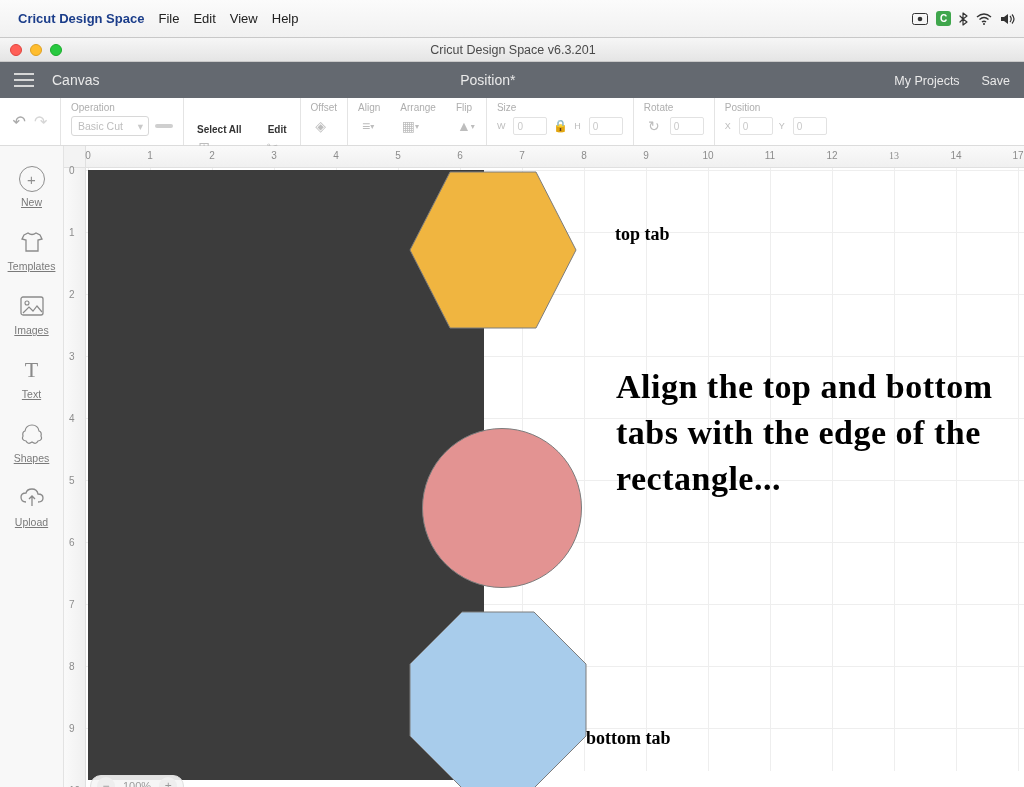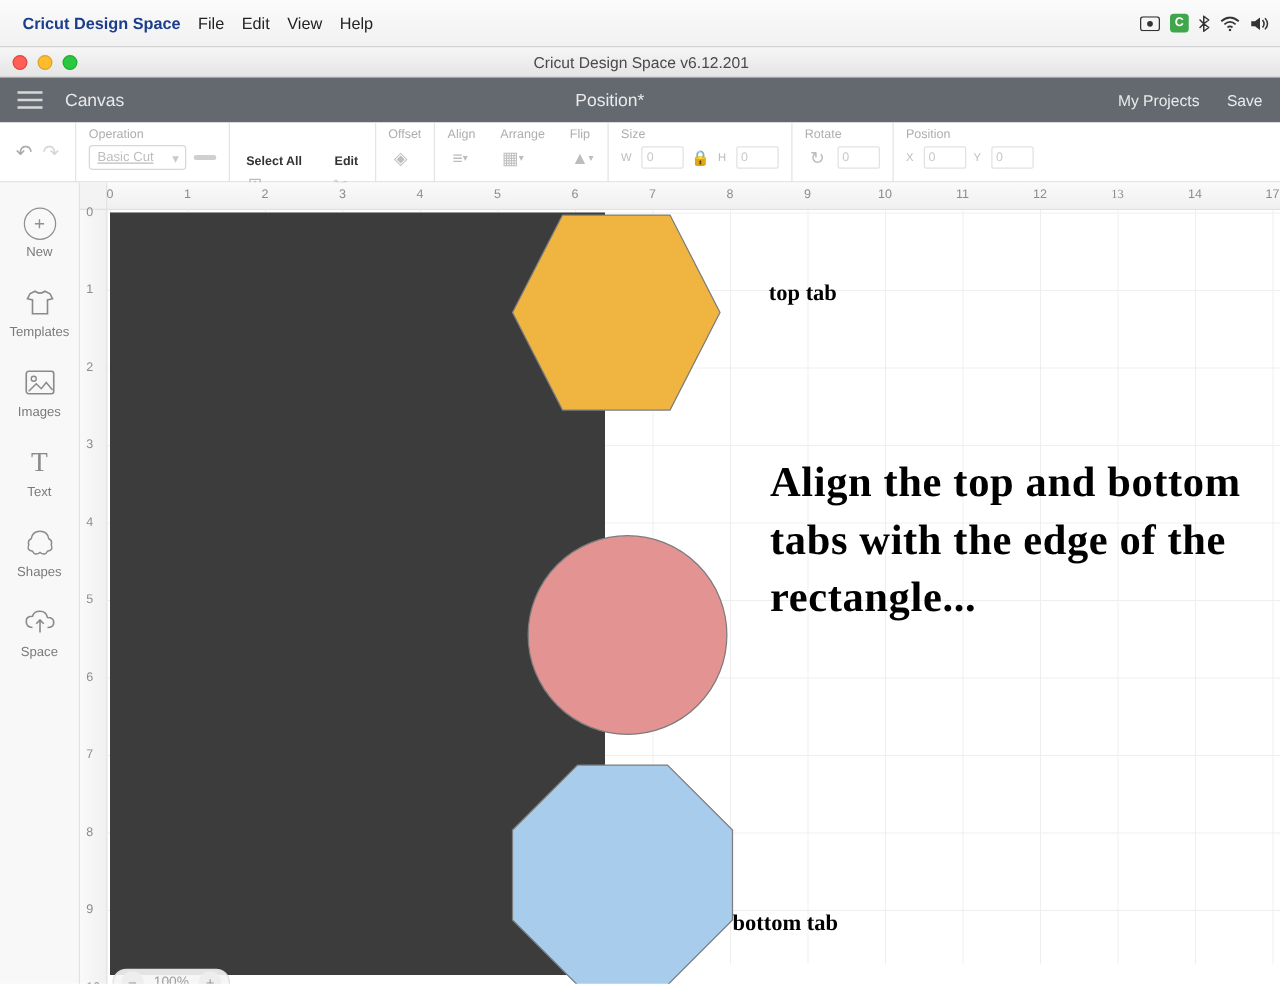--- a/index.html
+++ b/index.html
@@ -32,36 +32,36 @@
 .app-header .doc-title { flex:1; text-align:center; color:#eaeaea; font-weight:300; }
 .app-header .right a { color:#eaeaea; font-size:12.5px; margin-left:18px; text-decoration:none;margin-top:27px; }
 
 
 .toolbar { height:48px; background:#fff; border-bottom:1px solid #dcdcdc; display:flex; align-items:stretch; font-size:10px; color:#9a9a9a; }
 .toolbar .undo-redo { width:60px; display:flex; align-items:center; justify-content:center; gap:8px; font-size:16px; color:#aaa; }
 .toolbar .sep { width:1px; background:#e4e4e4; }
 .tb-group { display:flex; flex-direction:column; padding:4px 10px 2px 10px; }
 .tb-group .lbl { font-size:10px; color:#aeaeae; margin-bottom:2px; }
 .tb-group .ctrl { display:flex; align-items:center; gap:6px; height:22px; }
-.operation-select { width:78px; height:20px; border:1px solid #d8d8d8; border-radius:3px; font-size:10.5px; color:#bdbdbd; display:flex; align-items:center; padding:0 6px; position:relative;text-decoration:underline; }
+.operation-select { width:78px; height:20px; border:1px solid #d8d8d8; border-radius:3px; font-size:10.5px; color:#bdbdbd; display:flex; align-items:center; padding:0 6px; position:relative; }
 .operation-select::after{content:"▾"; position:absolute; right:5px; color:#c9c9c9;}
 .color-swatch { width:18px; height:4px; background:#cfcfcf; border-radius:2px; }
 .tb-btn { font-size:10.5px; color:#555; font-weight:600; padding:0 3px; cursor:pointer;margin-top:22px; }
 .tb-icon { width:20px; height:20px; display:flex; align-items:center; justify-content:center; color:#bdbdbd; font-size:14px; }
 .num-input { width:34px; height:18px; border:1px solid #e2e2e2; border-radius:2px; font-size:10px; color:#c9c9c9; display:inline-flex; align-items:center; padding:0 3px; }
 .mini-lbl { font-size:9px; color:#bdbdbd; margin-right:2px; }
 .lock-icon { color:#c9c9c9; font-size:12px; }
 
 
 .body { display:flex; height:calc(787px - 22px - 24px - 36px - 48px); }
 .left-rail { width:64px; background:#f8f8f8; border-right:1px solid #e3e3e3; display:flex; flex-direction:column; align-items:center; padding-top:10px; }
 .rail-item { width:100%; display:flex; flex-direction:column; align-items:center; padding:10px 0; cursor:pointer; }
 .rail-item .icon { width:28px; height:28px; display:flex; align-items:center; justify-content:center; color:#8a8a8a; }
 .rail-item .icon.circle { border:1.3px solid #8f8f8f; border-radius:50%; width:26px; height:26px; font-size:15px; color:#8f8f8f; }
-.rail-item .lab { font-size:10.5px; color:#7a7a7a; margin-top:4px; }
+.rail-item .lab { font-size:10.5px; color:#7a7a7a; margin-top:4px;text-decoration:underline; }
 
 .canvas-wrap { flex:1; position:relative; background:#fff; overflow:hidden; }
 
 
 .ruler-h { position:absolute; left:22px; right:0; top:0; height:22px; background:linear-gradient(#fafafa,#f0f0f0); border-bottom:1px solid #e0e0e0; }
 .ruler-h .tick { position:absolute; top:4px; font-size:10px; color:#8c8c8c; transform:translateX(-50%); }
 .ruler-v { position:absolute; left:0; top:22px; bottom:0; width:22px; background:linear-gradient(90deg,#fafafa,#f0f0f0); border-right:1px solid #e0e0e0; }
 .ruler-v .tick { position:absolute; left:5px; font-size:10px; color:#8c8c8c; transform:translateY(-50%); }
 .ruler-corner { position:absolute; left:0; top:0; width:22px; height:22px; background:#f3f3f3; border-right:1px solid #e0e0e0; border-bottom:1px solid #e0e0e0; }
 
@@ -131,21 +131,21 @@
       </span>
   </div>
 </div>
 
 <div class="window-titlebar">
   <div class="traffic">
     <span class="tl-close"></span>
     <span class="tl-min"></span>
     <span class="tl-max"></span>
   </div>
-  <div class="window-title">Cricut Design Space  v6.12.201</div>
+  <div class="window-title">Cricut Design Space  v6.3.201</div>
   <div style="width:60px"></div>
 </div>
 
 <div class="app-header">
   <div class="hamburger">
       <span></span>
       <span></span>
       <span></span>
     </div>
   <span style="font-weight:300">Canvas</span>
@@ -276,21 +276,21 @@
         </div>
       <div class="lab">Shapes</div>
     </div>
     <div class="rail-item">
       <div class="icon">
           <svg width="26" height="20" viewBox="0 0 26 20">
             <path d="M7 14 Q2 14 2 9 Q2 5 7 5 Q8 1 13 1 Q18 1 19 6 Q24 6 24 10 Q24 14 19 14" fill="none" stroke="#8a8a8a" stroke-width="1.3"></path>
             <path d="M13 18 V8 M10 11 L13 8 L16 11" fill="none" stroke="#8a8a8a" stroke-width="1.3"></path>
           </svg>
         </div>
-      <div class="lab">Space</div>
+      <div class="lab">Upload</div>
     </div>
   </div>
 
   <div class="canvas-wrap">
     <div class="ruler-corner"></div>
     <div class="ruler-h" id="ruler-h">
         <div class="tick" style="left: 2px;">0</div>
         <div class="tick" style="left: 64px;">1</div>
         <div class="tick" style="left: 126px;">2</div>
         <div class="tick" style="left: 188px;">3</div>

